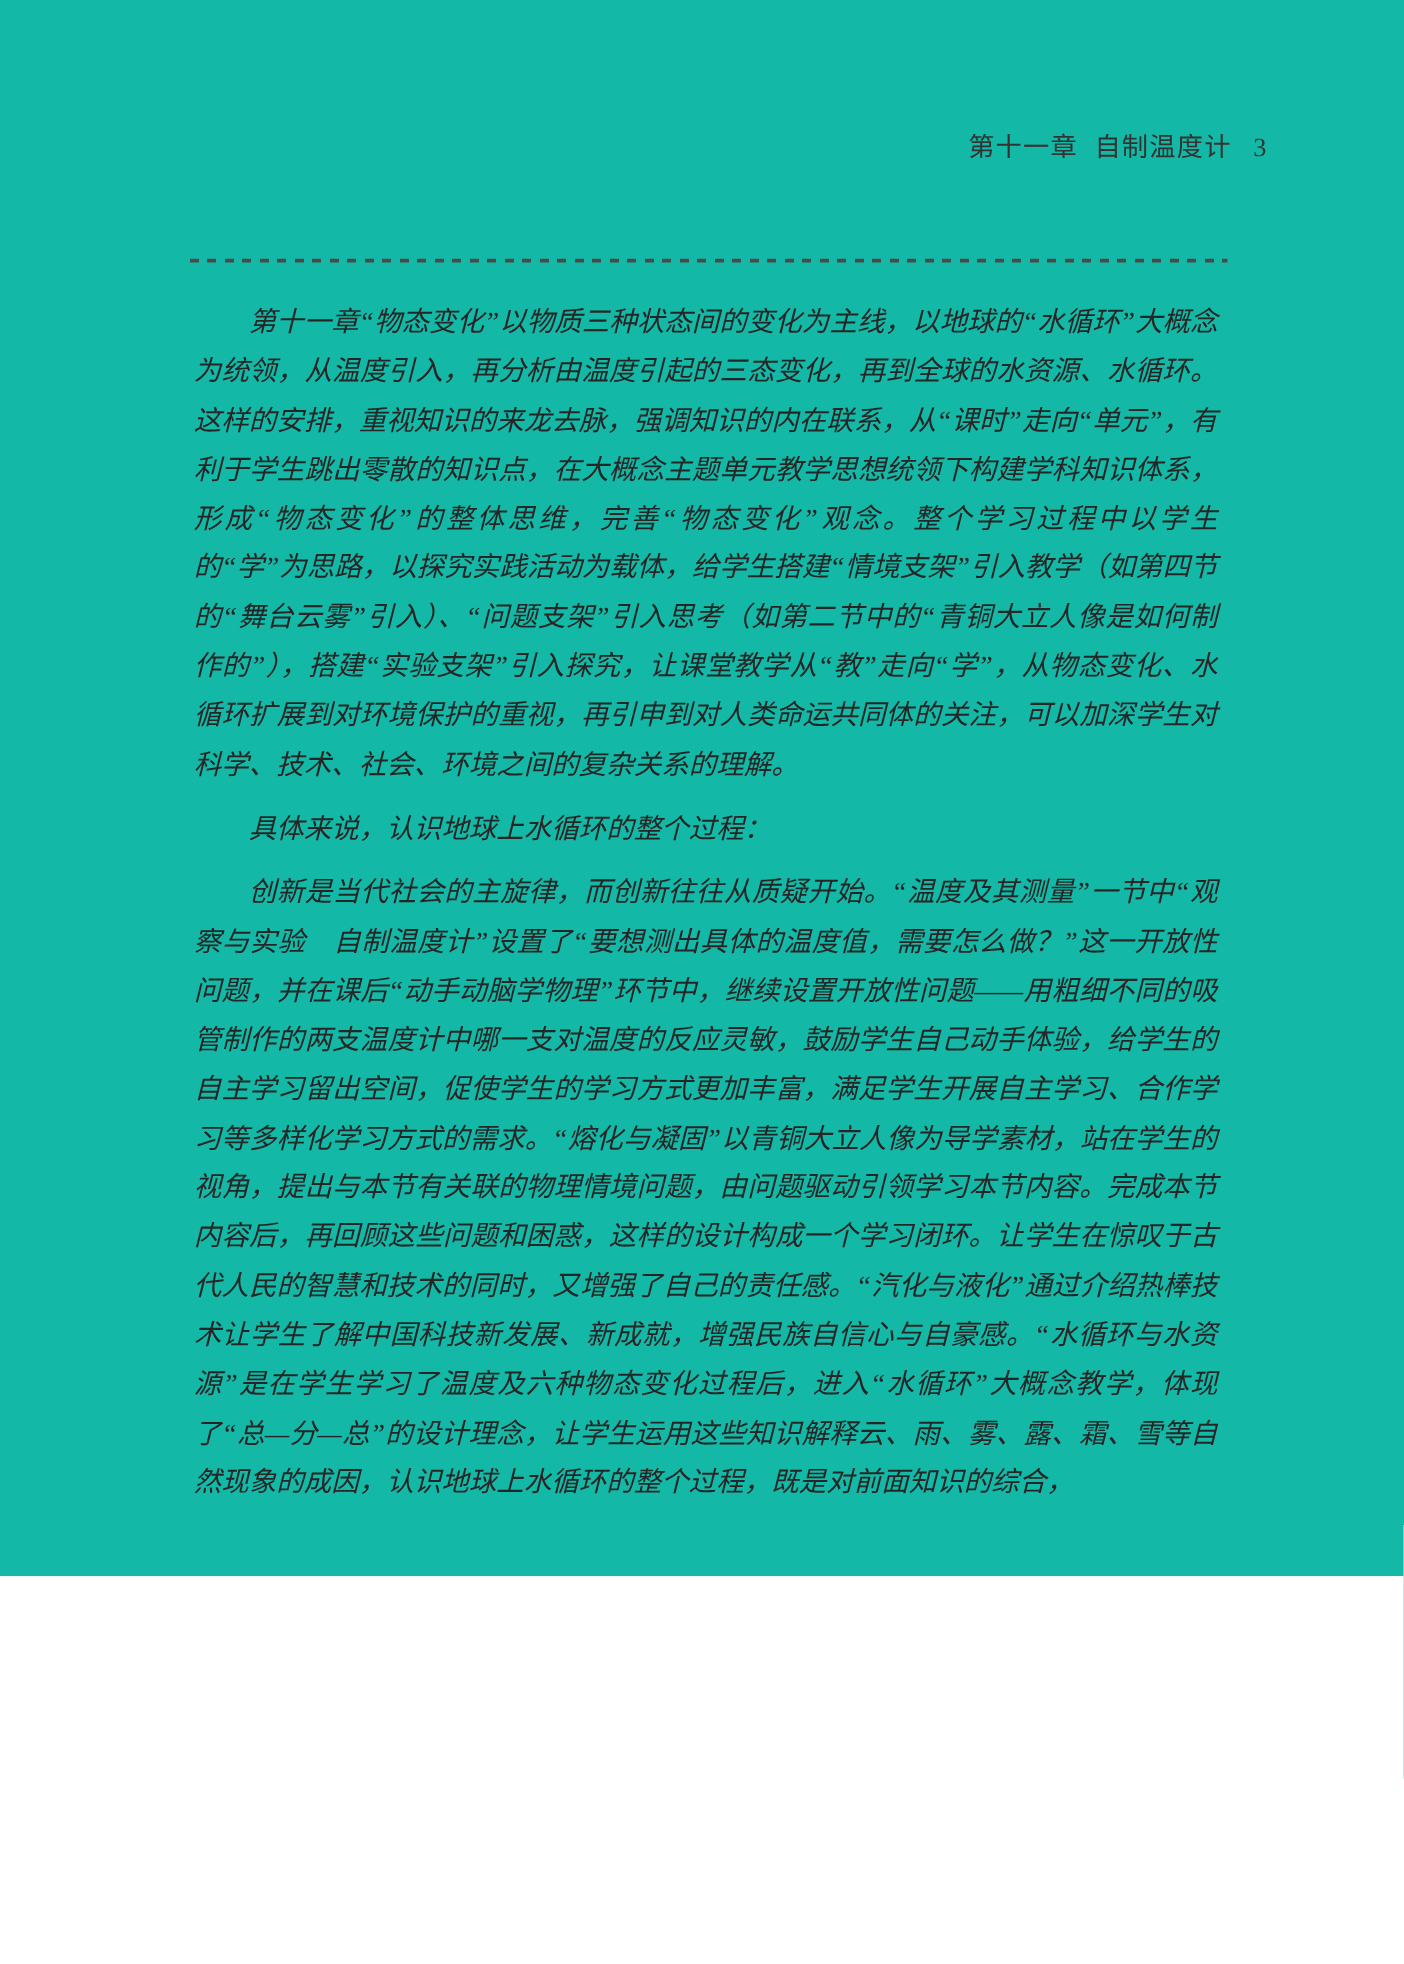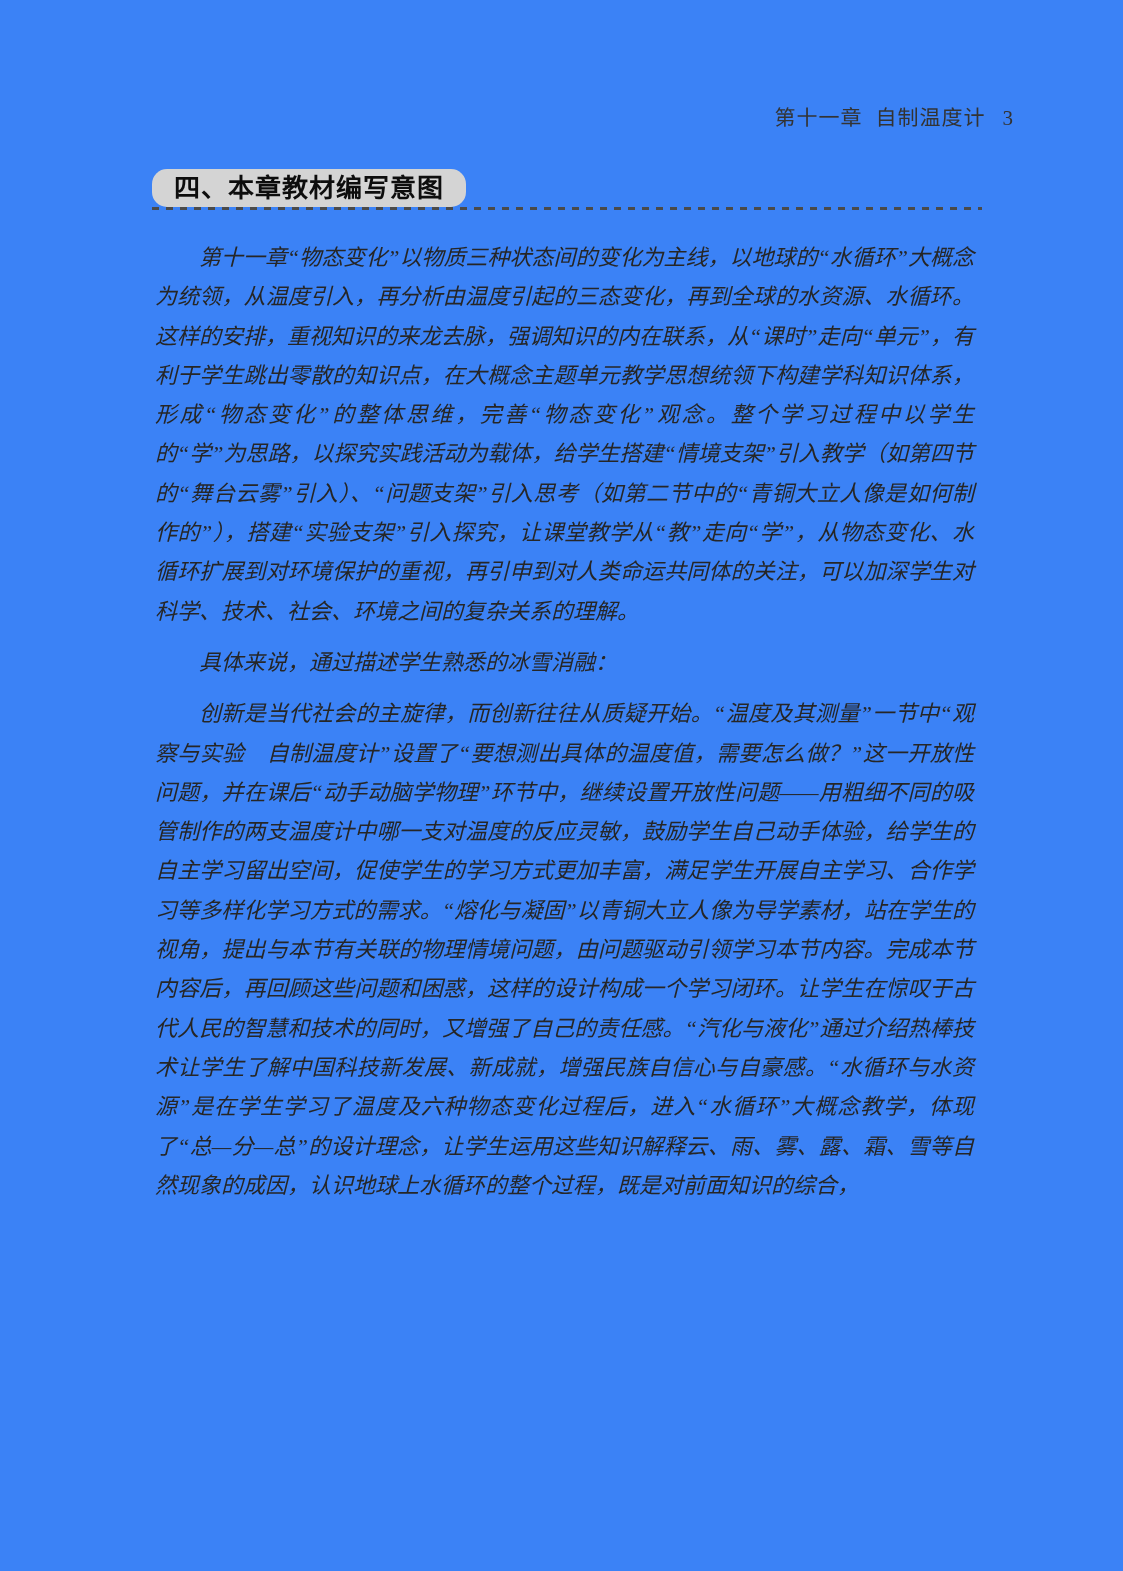--- a/index.html
+++ b/index.html
@@ -3,22 +3,22 @@
 <meta charset="utf-8">
 <style>
   html, body {
     margin: 0;
     padding: 0;
     background: #ffffff;
   }
   .page {
     position: relative;
     width: 1123px;
-    height: 1571px;
-    background: #3b82f6;
+    height: 1261px;
+    background: #14b8a6;
     font-family: "Liberation Serif", "DejaVu Serif", serif;
     color: #2b2b2b;
     overflow: hidden;
   }
   
   .running-head {
     position: absolute;
     top: 101px;
     right: 110px;
     display: flex;
@@ -91,25 +91,22 @@
 
 <div class="page">
 
   <div class="running-head">
     <span>第十一章</span>
     <span>自制温度计</span>
     <span class="pageno">3</span>
   </div>
 
   <div class="section-head">
-    <div class="head-box">
-      <span>四、本章教材编写意图</span>
-    </div>
     <div class="dashed-rule"></div>
   </div>
 
   <main class="body-col">
     <p>第十一章“物态变化”以物质三种状态间的变化为主线，以地球的“水循环”大概念为统领，从温度引入，再分析由温度引起的三态变化，再到全球的水资源、水循环。这样的安排，重视知识的来龙去脉，强调知识的内在联系，从“课时”走向“单元”，有利于学生跳出零散的知识点，在大概念主题单元教学思想统领下构建学科知识体系，形成“物态变化”的整体思维，完善“物态变化”观念。整个学习过程中以学生的“学”为思路，以探究实践活动为载体，给学生搭建“情境支架”引入教学（如第四节的“舞台云雾”引入）、“问题支架”引入思考（如第二节中的“青铜大立人像是如何制作的”），搭建“实验支架”引入探究，让课堂教学从“教”走向“学”，从物态变化、水循环扩展到对环境保护的重视，再引申到对人类命运共同体的关注，可以加深学生对科学、技术、社会、环境之间的复杂关系的理解。</p>
-    <p>具体来说，通过描述学生熟悉的冰雪消融：</p>
+    <p>具体来说，认识地球上水循环的整个过程：</p>
     <p>创新是当代社会的主旋律，而创新往往从质疑开始。“温度及其测量”一节中“观察与实验　自制温度计”设置了“要想测出具体的温度值，需要怎么做？”这一开放性问题，并在课后“动手动脑学物理”环节中，继续设置开放性问题——用粗细不同的吸管制作的两支温度计中哪一支对温度的反应灵敏，鼓励学生自己动手体验，给学生的自主学习留出空间，促使学生的学习方式更加丰富，满足学生开展自主学习、合作学习等多样化学习方式的需求。“熔化与凝固”以青铜大立人像为导学素材，站在学生的视角，提出与本节有关联的物理情境问题，由问题驱动引领学习本节内容。完成本节内容后，再回顾这些问题和困惑，这样的设计构成一个学习闭环。让学生在惊叹于古代人民的智慧和技术的同时，又增强了自己的责任感。“汽化与液化”通过介绍热棒技术让学生了解中国科技新发展、新成就，增强民族自信心与自豪感。“水循环与水资源”是在学生学习了温度及六种物态变化过程后，进入“水循环”大概念教学，体现了“总—分—总”的设计理念，让学生运用这些知识解释云、雨、雾、露、霜、雪等自然现象的成因，认识地球上水循环的整个过程，既是对前面知识的综合，</p>
   </main>
 
 </div>
 
 </body></html>

